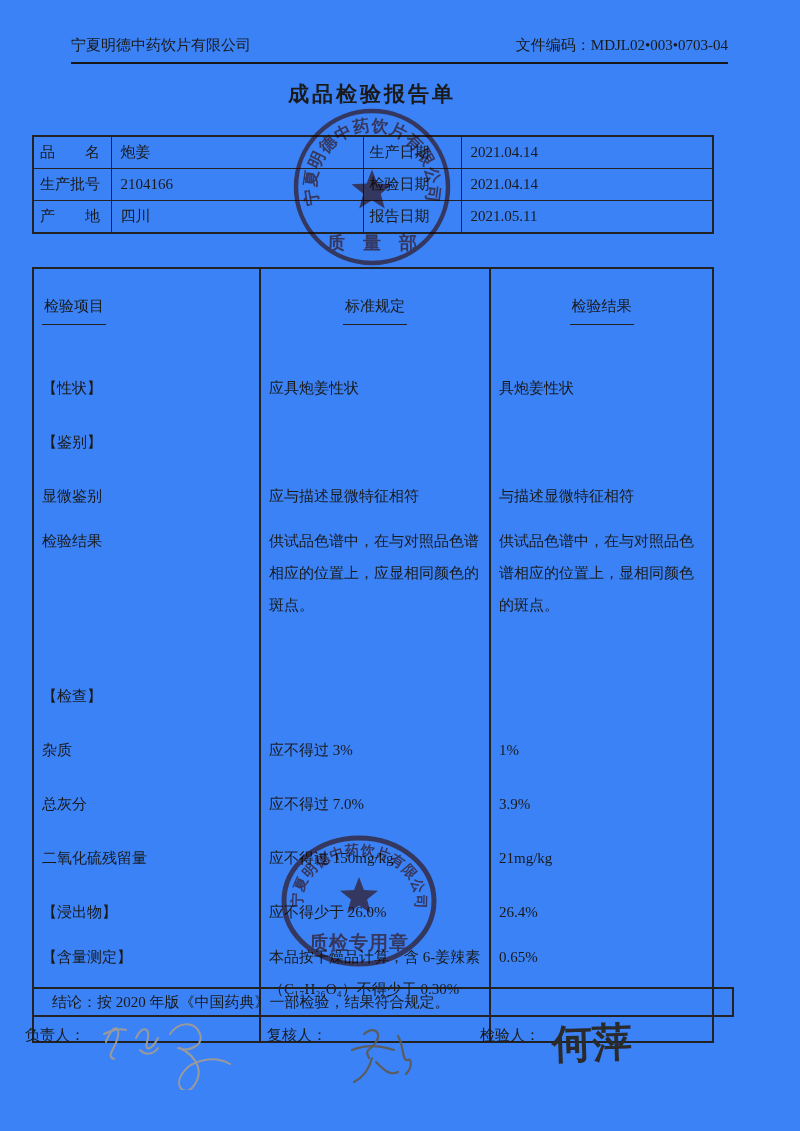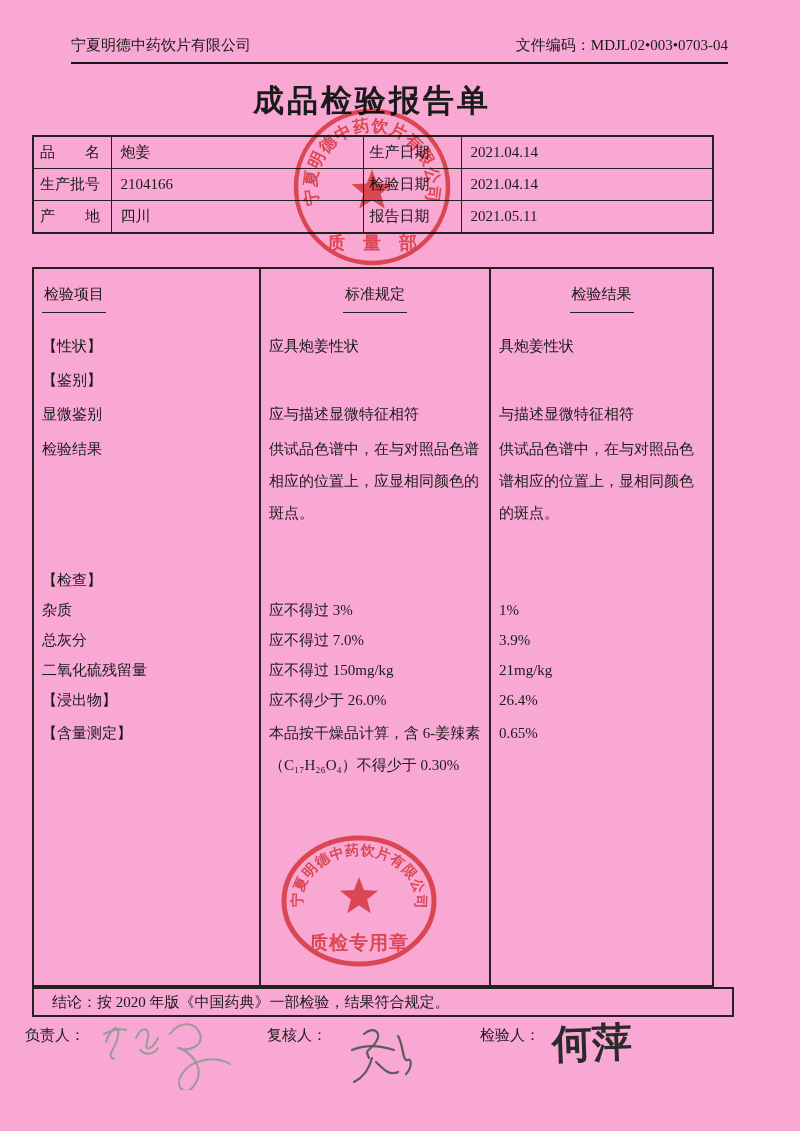--- a/index.html
+++ b/index.html
@@ -1,47 +1,47 @@
 <!DOCTYPE html>
 <html><head>
 <meta charset="utf-8">
 <style>
   html,body { margin:0; padding:0; background:#ffffff; }
   .page {
-    position:relative; width:800px; height:1131px; background:#f9a8d4;
+    position:relative; width:800px; height:1131px; background:#3b82f6;
     font-family:"Liberation Serif","DejaVu Serif",serif; color:#1a1a1a;
     overflow:hidden;
   }
   
   .doc-header {
     position:absolute; left:71px; top:36px; width:657px;
     display:flex; justify-content:space-between; align-items:flex-end;
     border-bottom:2px solid #161616; padding-bottom:7px; font-size:15px;
   }
   .doc-title {
     position:absolute; left:32px; top:80px; width:680px; margin:0;
-    text-align:center; font-size:31px; font-weight:bold; letter-spacing:3px;
+    text-align:center; font-size:21px; font-weight:bold; letter-spacing:3px;
   }
   
   .info-table {
     position:absolute; left:32px; top:135px; width:680px;
     border-collapse:collapse; table-layout:fixed; font-size:15px;
   }
   .info-table td {
     border:1px solid #222; height:31px; padding:0 6px; white-space:nowrap;margin-top:12px;
   }
   .info-table { border:2px solid #222; }
   .info-table td.val { padding-left:9px; }
   
   .insp-table {
     position:absolute; left:32px; top:267px; width:680px; height:720px;
     border-collapse:collapse; table-layout:fixed; font-size:15px;
     border:2px solid #222;
   }
-  .insp-table td { vertical-align:top; padding:0 8px; line-height:30px;margin-top:23px; }
+  .insp-table td { vertical-align:top; padding:12px 8px; line-height:30px;margin-top:23px; }
   .insp-table td + td { border-left:2px solid #222; }
   .insp-table tr.wrap td { line-height:32px; padding-top:2px; }
   .hdr-cell { text-align:center; }
   .hdr-cell.first { text-align:left; }
   .hdr-u {
     display:inline-block; border-bottom:1px solid #222;
     padding:10px 2px 3px 2px;
   }
   
   .conclusion {

